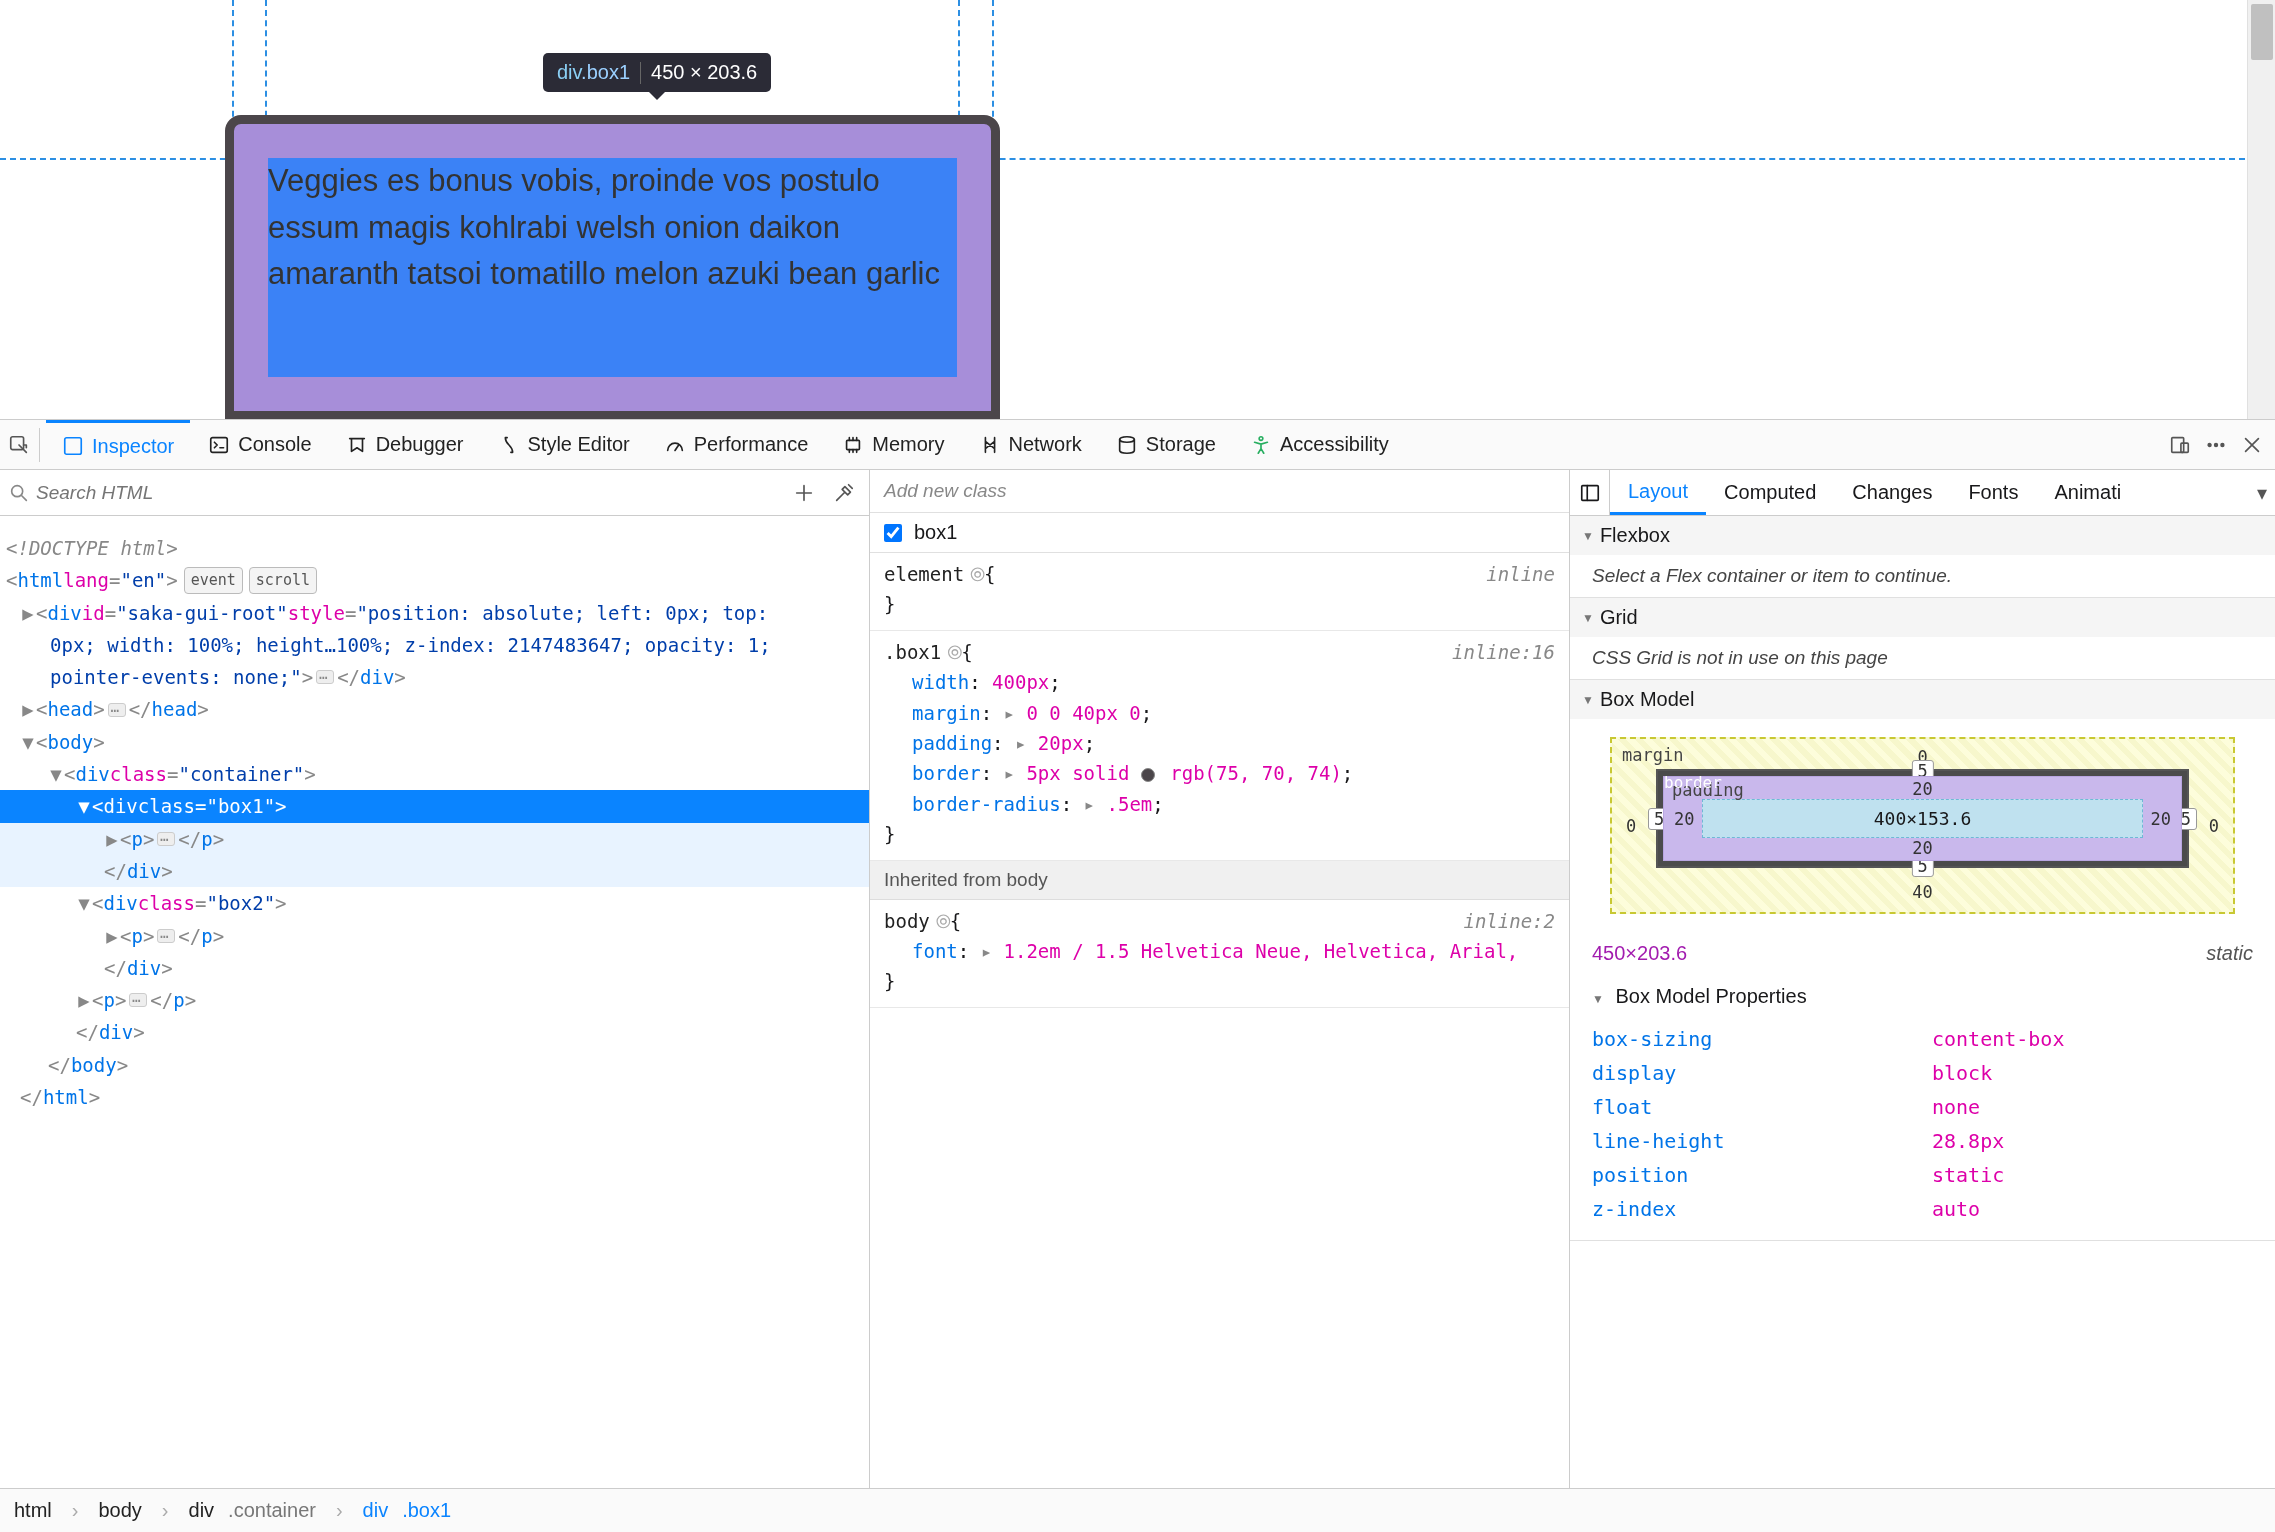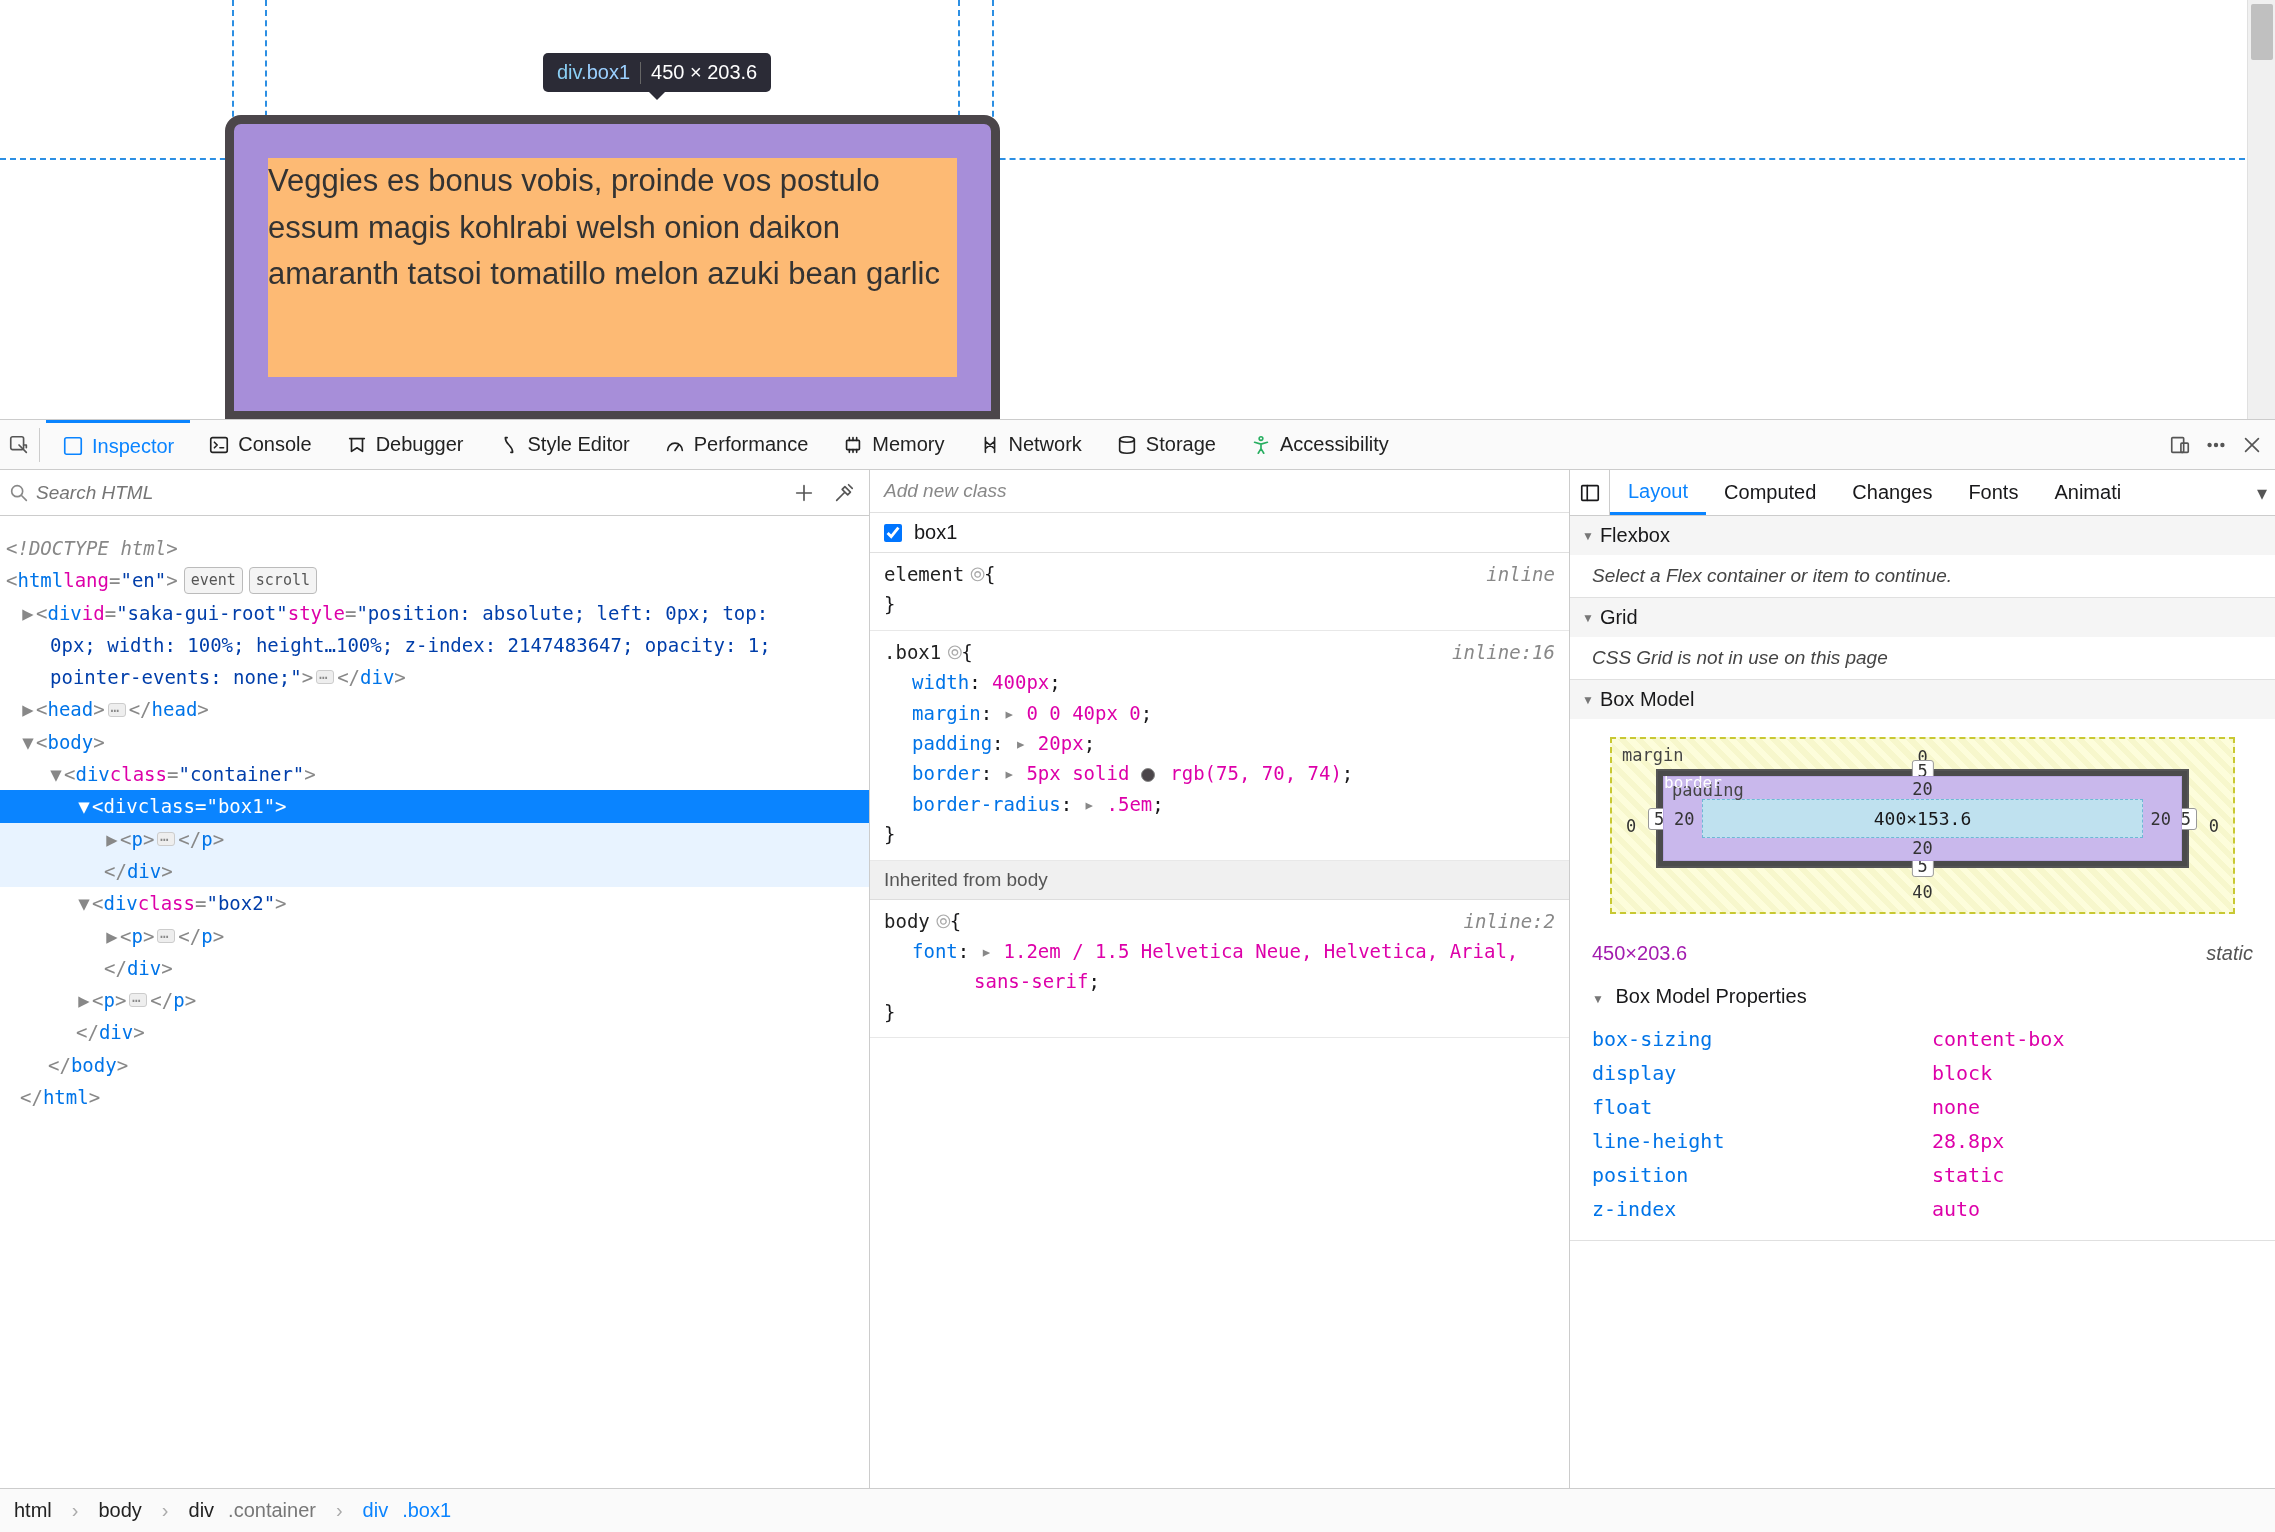--- a/index.html
+++ b/index.html
@@ -6,21 +6,21 @@
 body { font-family: -apple-system, "Segoe UI", Helvetica, Arial, sans-serif; font-size: 12px; color: #18181a; overflow: hidden; width: 2275px; height: 1532px; }
 .app { display: flex; flex-direction: column; width: 100%; height: 100%; }
 
 
 .preview-wrap { position: relative; height: 420px; background: #fff; border-bottom: 1px solid #ccc; overflow: hidden; }
 .preview-scroll { position: absolute; top: 0; right: 0; width: 28px; height: 100%; background: #f0f0f0; border-left: 1px solid #e0e0e0; }
 .preview-scroll .thumb { position: absolute; top: 4px; left: 3px; width: 22px; height: 56px; background: #c0c0c0; border-radius: 2px; }
 .guide-h { position: absolute; left: 0; width: 100%; border-top: 2px dashed #2c8fe3; }
 .guide-v { position: absolute; top: 0; height: 100%; border-left: 2px dashed #2c8fe3; }
 .box1 { position: absolute; top: 115px; left: 225px; width: 775px; height: 305px; background: #a78ed9; border: 9px solid #4b464a; border-top-left-radius: 16px; border-top-right-radius: 16px; padding: 34px; font-family: "Helvetica Neue", Helvetica, Arial, sans-serif; font-size: 31px; color: #333; line-height: 1.5; }
-.box1 .inner { width: 100%; height: 100%; background: #fdba74; overflow: hidden; }
+.box1 .inner { width: 100%; height: 100%; background: #3b82f6; overflow: hidden; }
 .tooltip { position: absolute; top: 53px; left: 543px; background: #2b2b36; color: #fff; border-radius: 5px; padding: 8px 14px; font-size: 20px; display: flex; align-items: center; gap: 10px; }
 .tooltip .sel-tag { color: #8bd0f5; }
 .tooltip .sel-cls { color: #9bd0ff; }
 .tooltip .sep { width: 1px; height: 22px; background: #666; }
 .tooltip::after { content: ""; position: absolute; top: 100%; left: 50%; margin-left: -8px; border: 8px solid transparent; border-top-color: #2b2b36; }
 
 
 .toolbar { display: flex; align-items: center; height: 50px; border-bottom: 1px solid #ccc; background: #fafafa; padding: 0 6px; gap: 2px; }
 .tool-tab { display: flex; align-items: center; gap: 8px; padding: 0 16px; height: 100%; cursor: pointer; font-size: 20px; color: #222; }
 .tool-tab.active { border-top: 3px solid #0a84ff; color: #0a84ff; }
@@ -438,21 +438,20 @@
         </div>
         <div class="inherit-banner">Inherited from body</div>
         <div class="rule">
           <div class="rule-head">
               <span class="selector">body</span> 
               <span class="grip">⦾</span> 
               <span>{</span>
               <span class="loc">inline:2</span>
             </div>
           <div class="decl"><span class="prop">font</span>: <span class="tri">▸ </span><span class="val">1.2em / 1.5 Helvetica Neue, Helvetica, Arial,</span></div>
-          <div class="decl" style="padding-left:90px"><span class="val">sans-serif</span>;</div>
           <div>}</div>
         </div>
       </div>
     </div>
 
     <div class="pane pane-right">
       <div class="right-tabs">
         <div class="rt-icon">
             <svg class="ic" viewBox="0 0 24 24">
               <rect x="3" y="4" width="18" height="16" rx="1"></rect>

